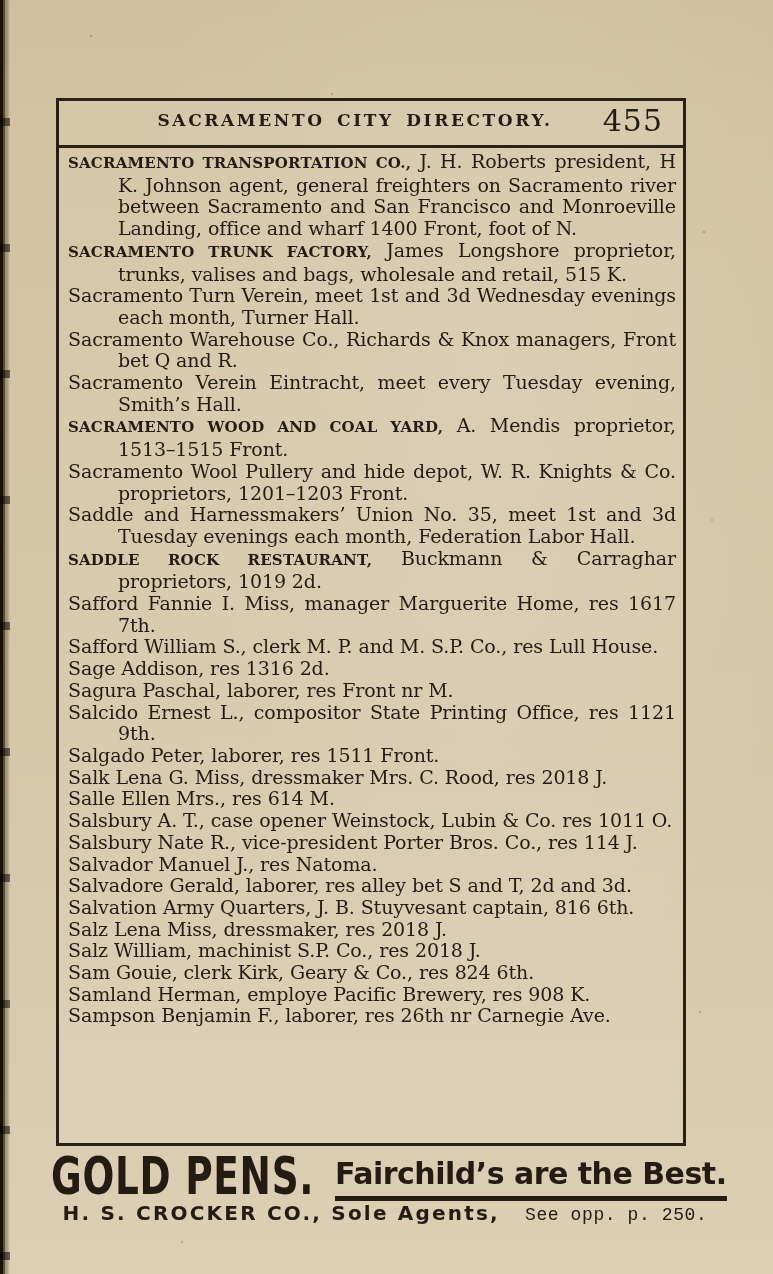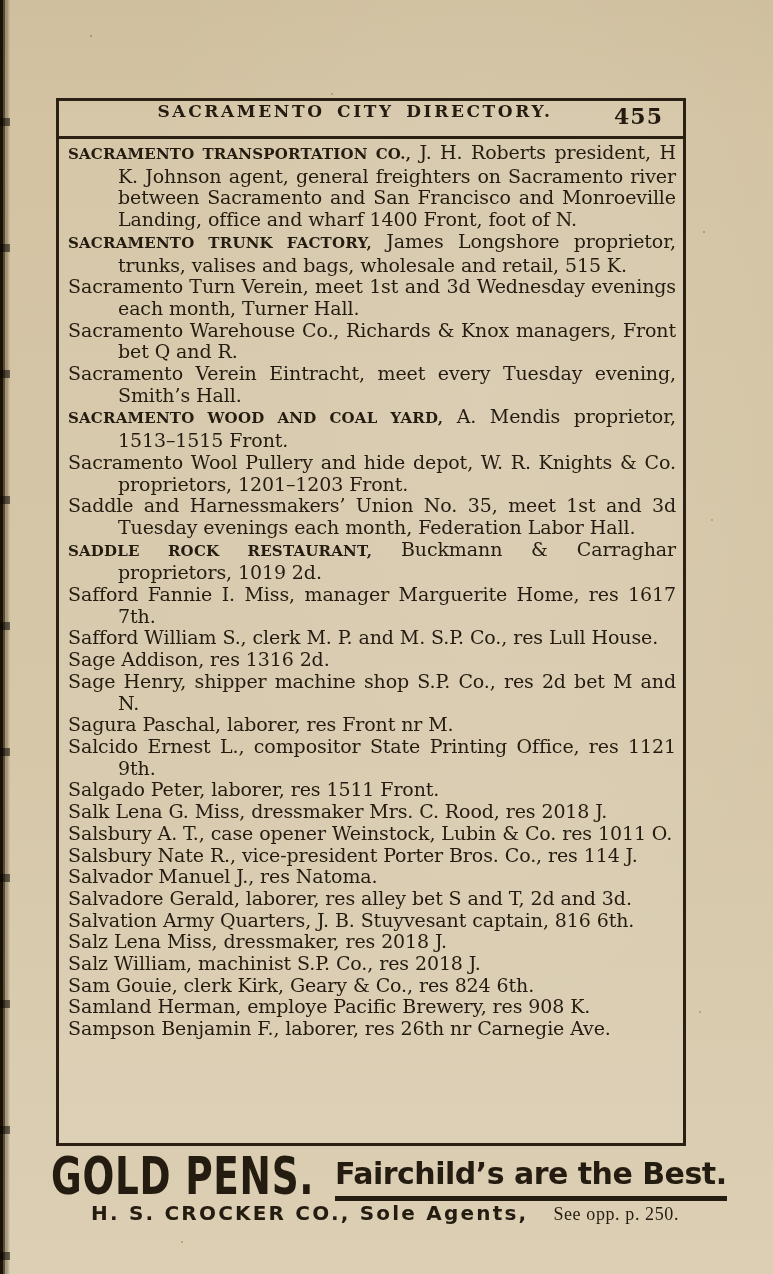--- a/index.html
+++ b/index.html
@@ -41,30 +41,30 @@
       linear-gradient(90deg, var(--gutter) 0 3px, rgba(46,34,14,.75) 3px 5px, rgba(70,55,26,.35) 5px 7px, rgba(70,55,26,0) 10px);
   }
   .page-box{
     position:absolute;left:56px;top:98px;
     width:630px;height:1048px;
     border:3px solid var(--rule);
     background:rgba(255,255,252,0.07);
     box-sizing:border-box;
     overflow:hidden;
   }
-  .dir-header{position:relative;padding-top:0;height:32px;}
+  .dir-header{position:relative;padding-top:9px;height:32px;}
   .dir-title{
     display:block;text-align:center;
     transform:translateX(-16px);
     font-weight:bold;font-size:17px;letter-spacing:2.6px;
     word-spacing:4px;
   }
   .page-num{
     position:absolute;right:20px;top:2px;
-    font-size:22px;font-weight:bold;letter-spacing:1px;
+    font-size:30px;font-weight:normal;letter-spacing:1px;
   }
   .header-rule{border:0;border-top:3px solid var(--rule);margin:3px 0 0 0;}
   .entries{padding:3px 7px 0 9px;}
   .entry{
     margin:0;
     font-size:19px;line-height:21.7px;
     text-align:justify;
     padding-left:50px;text-indent:-50px;
     letter-spacing:-0.1px;
   }
@@ -90,21 +90,21 @@
   }
   .agents-line{
     position:absolute;left:0;top:1201px;width:760px;
     text-align:center;white-space:nowrap;
   }
   .agents-bold{
     font-family:"DejaVu Sans", sans-serif;
     font-weight:bold;font-size:20px;letter-spacing:2.2px;
   }
   .agents-note{
-    font-family:Liberation Serif, serif;
+    font-family:Liberation Mono, monospace;
     font-size:18px;letter-spacing:0.6px;margin-left:20px;
   }
 </style>
 </head>
 <body>
 
 <div class="texture"></div>
 <div class="gutter"></div>
 
 <div class="page-box">
@@ -119,25 +119,25 @@
       <p class="entry">Sacramento Turn Verein, meet 1st and 3d Wednesday evenings each month, Turner Hall.</p>
       <p class="entry">Sacramento Warehouse Co., Richards &amp; Knox managers, Front bet Q and R.</p>
       <p class="entry">Sacramento Verein Eintracht, meet every Tuesday evening, Smith’s Hall.</p>
       <p class="entry"><span class="lead">SACRAMENTO WOOD AND COAL YARD,</span> A. Mendis proprietor, 1513–1515 Front.</p>
       <p class="entry">Sacramento Wool Pullery and hide depot, W. R. Knights &amp; Co. proprietors, 1201–1203 Front.</p>
       <p class="entry">Saddle and Harnessmakers’ Union No. 35, meet 1st and 3d Tuesday evenings each month, Federation Labor Hall.</p>
       <p class="entry"><span class="lead">SADDLE ROCK RESTAURANT,</span> Buckmann &amp; Carraghar proprietors, 1019 2d.</p>
       <p class="entry">Safford Fannie I. Miss, manager Marguerite Home, res 1617 7th.</p>
       <p class="entry">Safford William S., clerk M. P. and M. S.P. Co., res Lull House.</p>
       <p class="entry">Sage Addison, res 1316 2d.</p>
-      <p class="entry">Sage Henry, shipper machine shop S.P. Co., res 2d bet M and N.</p>
       <p class="entry">Sagura Paschal, laborer, res Front nr M.</p>
       <p class="entry">Salcido Ernest L., compositor State Printing Office, res 1121 9th.</p>
       <p class="entry">Salgado Peter, laborer, res 1511 Front.</p>
       <p class="entry">Salk Lena G. Miss, dressmaker Mrs. C. Rood, res 2018 J.</p>
+      <p class="entry">Salle Ellen Mrs., res 614 M.</p>
       <p class="entry">Salsbury A. T., case opener Weinstock, Lubin &amp; Co. res 1011 O.</p>
       <p class="entry">Salsbury Nate R., vice-president Porter Bros. Co., res 114 J.</p>
       <p class="entry">Salvador Manuel J., res Natoma.</p>
       <p class="entry">Salvadore Gerald, laborer, res alley bet S and T, 2d and 3d.</p>
       <p class="entry">Salvation Army Quarters, J. B. Stuyvesant captain, 816 6th.</p>
       <p class="entry">Salz Lena Miss, dressmaker, res 2018 J.</p>
       <p class="entry">Salz William, machinist S.P. Co., res 2018 J.</p>
       <p class="entry">Sam Gouie, clerk Kirk, Geary &amp; Co., res 824 6th.</p>
       <p class="entry">Samland Herman, employe Pacific Brewery, res 908 K.</p>
       <p class="entry">Sampson Benjamin F., laborer, res 26th nr Carnegie Ave.</p>

